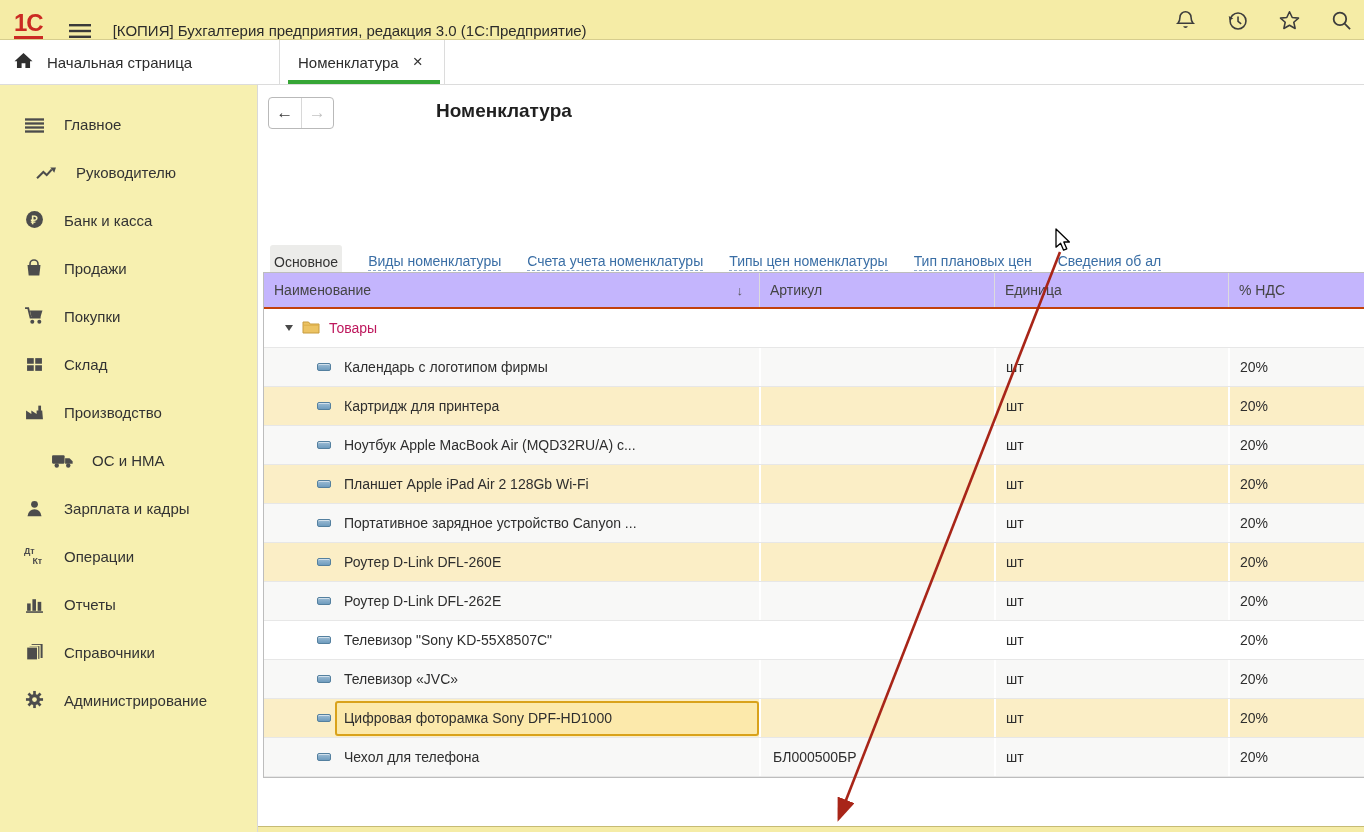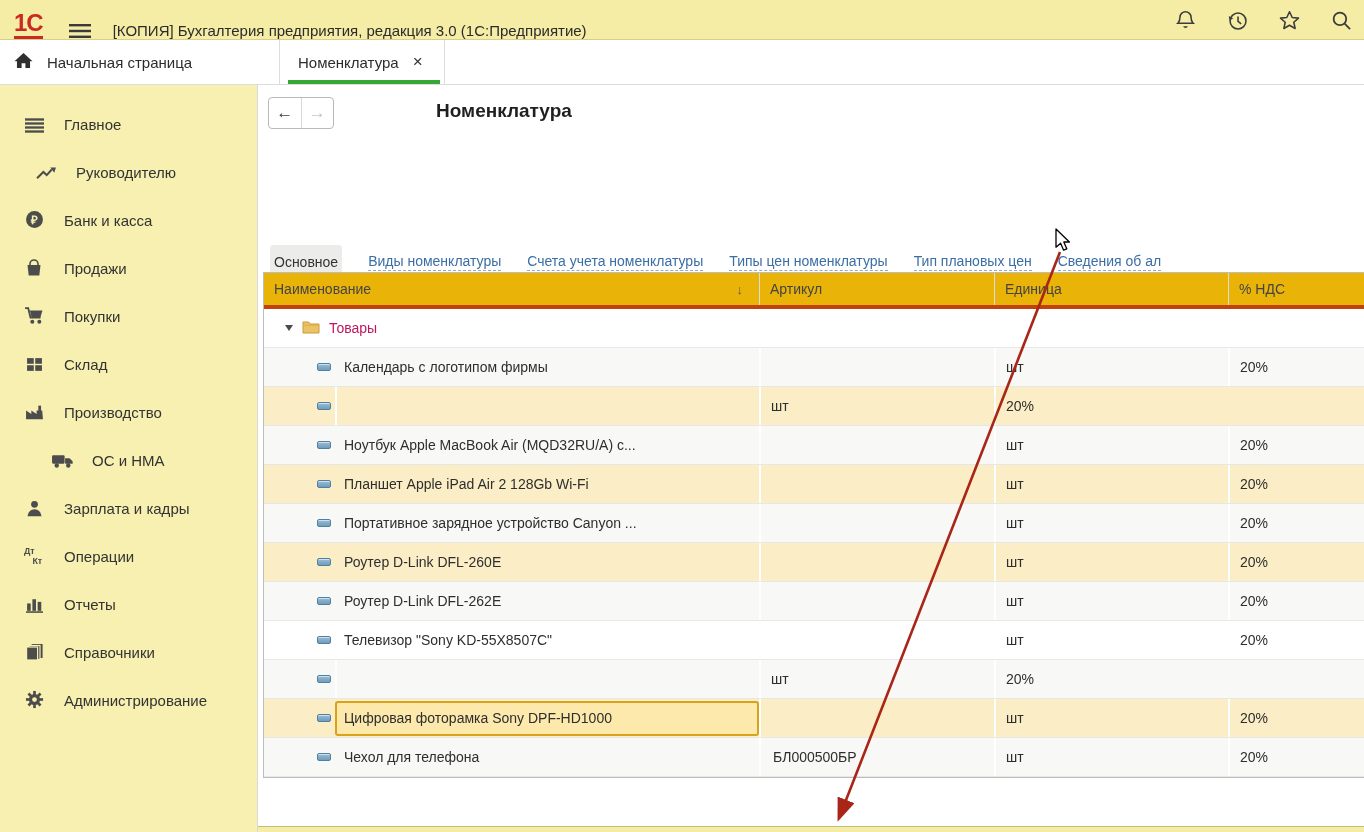--- a/index.html
+++ b/index.html
@@ -52,21 +52,21 @@
     display:flex;align-items:center;gap:8px;cursor:pointer;white-space:nowrap}
   .iconbtn{width:40px;padding:0;justify-content:center}
   .iconbtn.disabled{background:#f1f1f0;border-color:#c9c9c9}
   .pricetag{margin-left:18px}
   .search{position:absolute;left:827px;top:215px;width:276px;height:31px;border:1px solid #bdbdbd;border-radius:2px;
     padding:0 9px;font-size:14px;color:#333;outline:none}
   .search::placeholder{color:#9e9e9e}
 
   
   .grid-table{position:absolute;left:5px;top:187px;right:0;border:1px solid #bdbdbd;border-right:none}
-  .thead{display:grid;grid-template-columns:495px 235px 234px 1fr;height:36px;background:#eab308;border-bottom:4px solid #c2410c}
+  .thead{display:grid;grid-template-columns:495px 235px 234px 1fr;height:36px;background:#c4b5fd;border-bottom:2px solid #c2410c}
   .thead>div{display:flex;align-items:center;padding-left:10px;border-left:1px solid #dcdcdc;position:relative;
     font-size:14px;color:#444;cursor:pointer}
   .thead>div:first-child{border-left:none}
   .sortmark{position:absolute;right:16px;color:#555;font-size:13px}
   .trow{display:grid;grid-template-columns:71px 424px 235px 234px 1fr;height:39px;border-bottom:1px solid #e7e7e7;background:#fff}
   .trow.gray{background:#f8f8f7}
   .trow.yellow{background:var(--row-highlight)}
   .trow>div{display:flex;align-items:center;font-size:14px;color:#2e2e2e;overflow:hidden;white-space:nowrap;cursor:default}
   .c-art,.c-unit,.c-vat{border-left:2px solid #fff}
   .c-art{padding-left:12px}.c-unit{padding-left:10px}.c-vat{padding-left:10px}
@@ -383,20 +383,23 @@
           <span>Календарь с логотипом фирмы</span>
         </div>
         <div class="c-art"></div>
         <div class="c-unit">шт</div>
         <div class="c-vat">20%</div>
       </div>
       <div class="trow yellow">
         <div>
           <span class="itemicon"></span>
         </div>
+        <div class="c-name">
+          <span>Картридж для принтера</span>
+        </div>
         <div class="c-art"></div>
         <div class="c-unit">шт</div>
         <div class="c-vat">20%</div>
       </div>
       <div class="trow gray">
         <div>
           <span class="itemicon"></span>
         </div>
         <div class="c-name">
           <span>Ноутбук Apple MacBook Air (MQD32RU/A) с...</span>
@@ -456,20 +459,23 @@
         <div class="c-name">
           <span>Телевизор "Sony KD-55X8507C"</span>
         </div>
         <div class="c-art"></div>
         <div class="c-unit">шт</div>
         <div class="c-vat">20%</div>
       </div>
       <div class="trow gray">
         <div>
           <span class="itemicon"></span>
+        </div>
+        <div class="c-name">
+          <span>Телевизор «JVC»</span>
         </div>
         <div class="c-art"></div>
         <div class="c-unit">шт</div>
         <div class="c-vat">20%</div>
       </div>
       <div class="trow yellow">
         <div>
           <span class="itemicon"></span>
         </div>
         <div class="c-name selcell">

